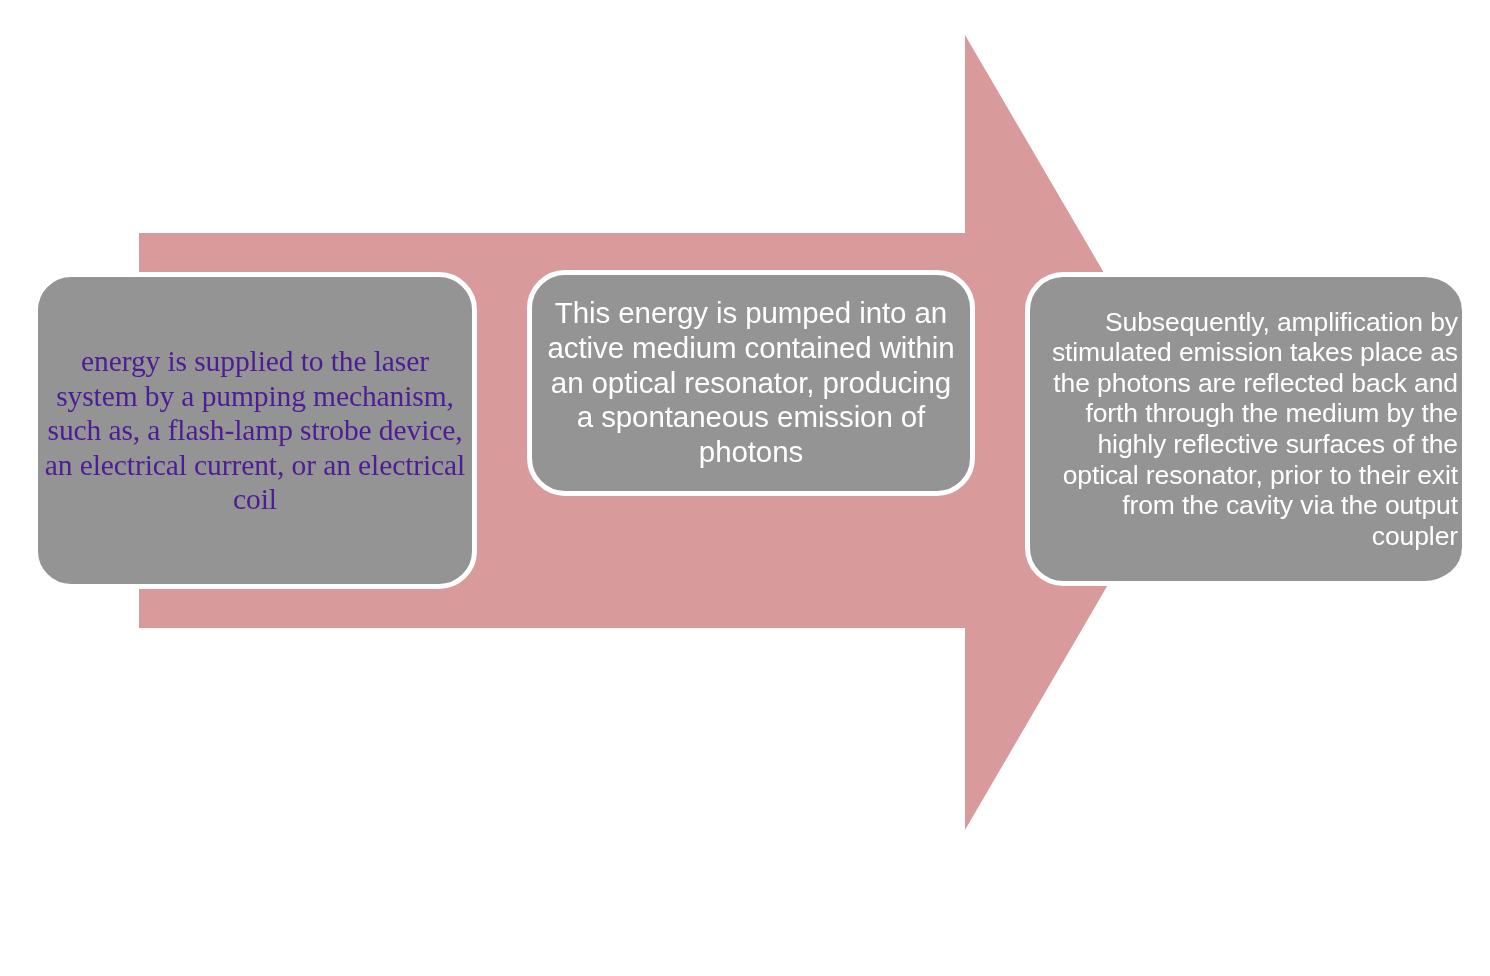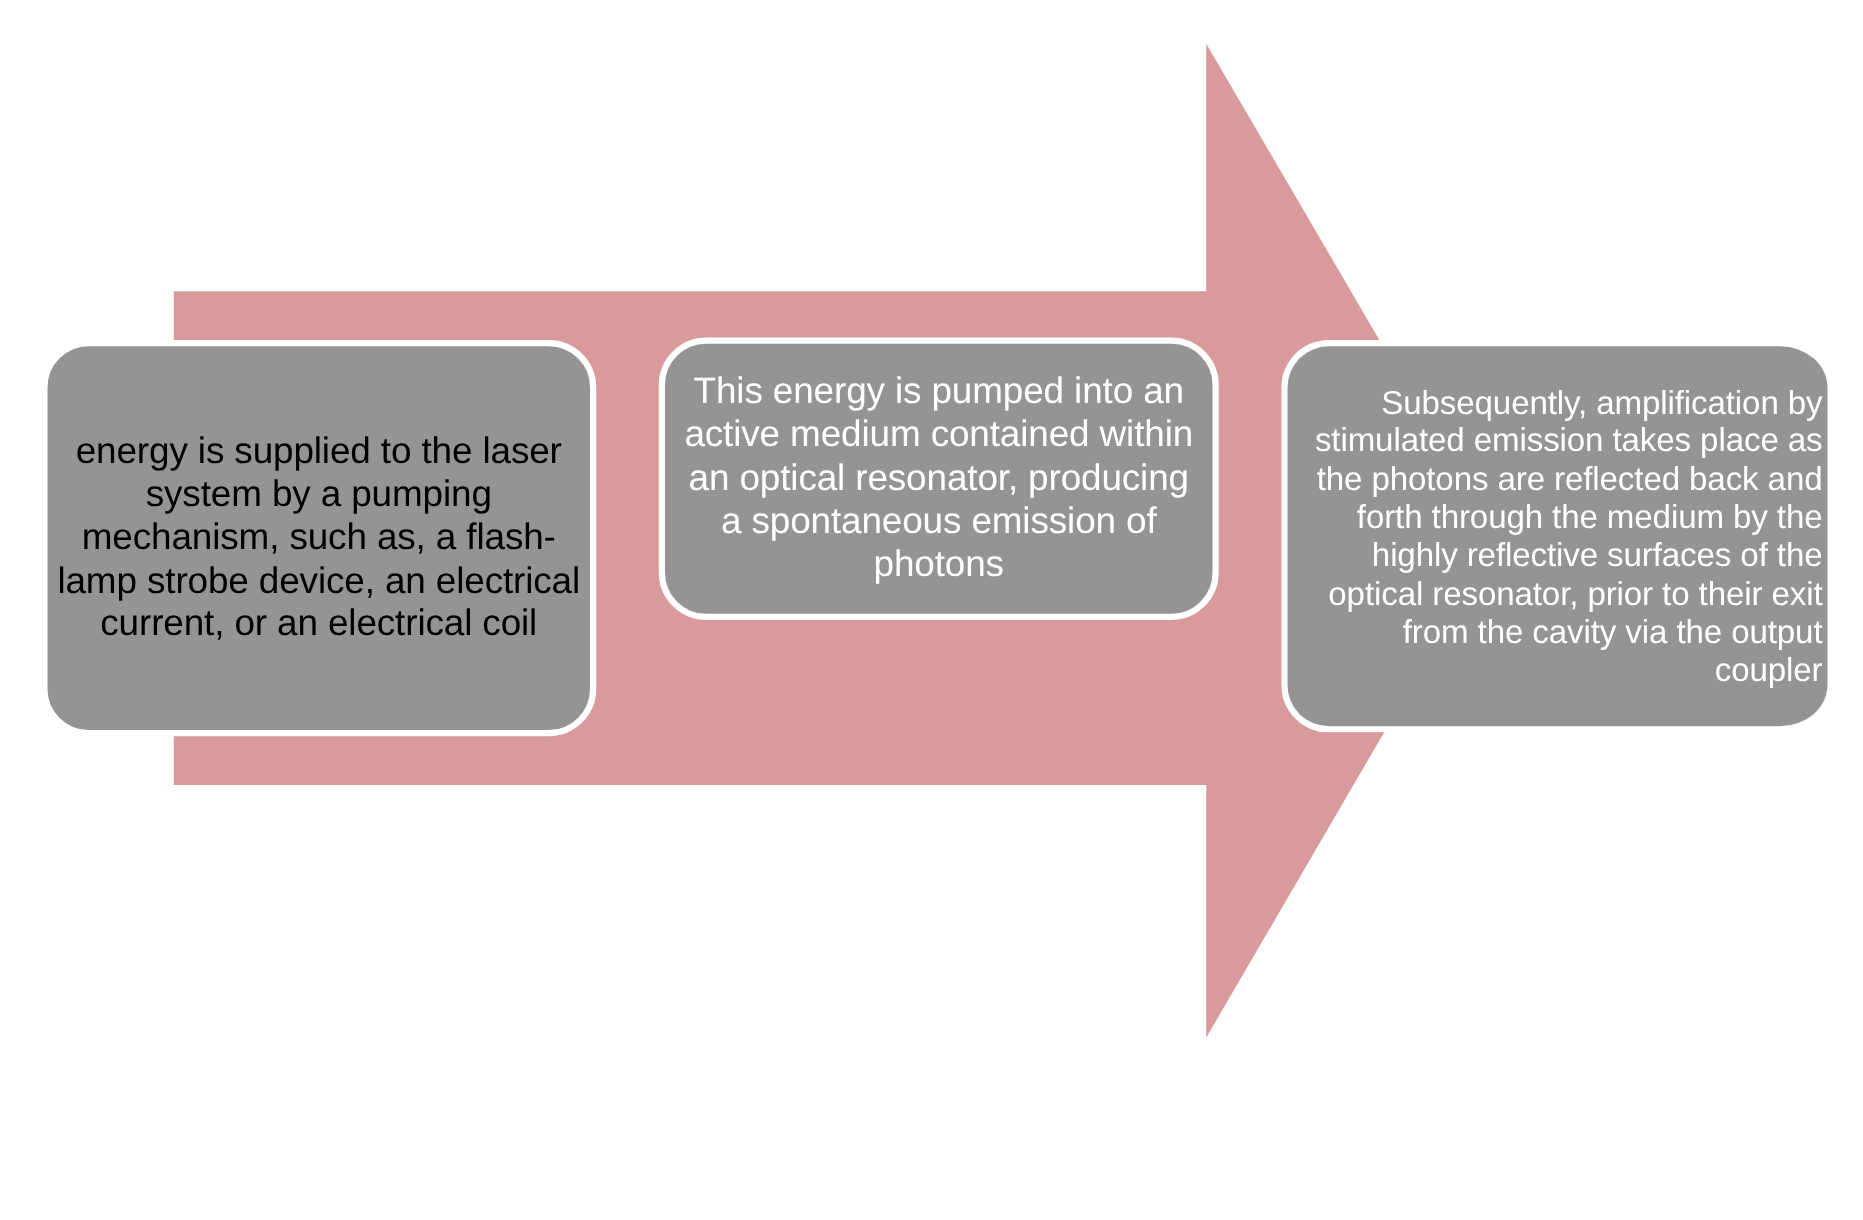--- a/index.html
+++ b/index.html
@@ -74,21 +74,21 @@
 </head>
 <body style="background: rgb(255, 255, 255);">
 
 <div id="stage" style="background: rgb(255, 255, 255);">
 
   <svg id="arrow-layer" viewBox="0 0 1490 976">
     <polygon fill="#d99a9c" points="139,233 965,233 965,35 1197,432 965,830 965,628 139,628"></polygon>
   </svg>
 
   <div class="step-box" id="step-1" style="background: rgb(148, 148, 148); border-color: rgb(255, 255, 255);">
-    <div class="step-text" style="color: #000000;">energy is supplied to the laser system by a pumping mechanism, such as, a flash-lamp strobe device, an electrical current, or an electrical coil</div>
+    <div class="step-text" style="color: #4c1d95; font-family: Liberation Serif, serif;">energy is supplied to the laser system by a pumping mechanism, such as, a flash-lamp strobe device, an electrical current, or an electrical coil</div>
   </div>
 
   <div class="step-box" id="step-2" style="background: rgb(148, 148, 148); border-color: rgb(255, 255, 255);">
     <div class="step-text" style="color: rgb(255, 255, 255);">This energy is pumped into an active medium contained within an optical resonator, producing a spontaneous emission of photons</div>
   </div>
 
   <div class="step-box" id="step-3" style="background: rgb(148, 148, 148); border-color: rgb(255, 255, 255);">
     <div class="step-text" style="color: rgb(255, 255, 255);">Subsequently, amplification by stimulated emission takes place as the photons are reflected back and forth through the medium by the highly reflective surfaces of the optical resonator, prior to their exit from the cavity via the output coupler</div>
   </div>
 

